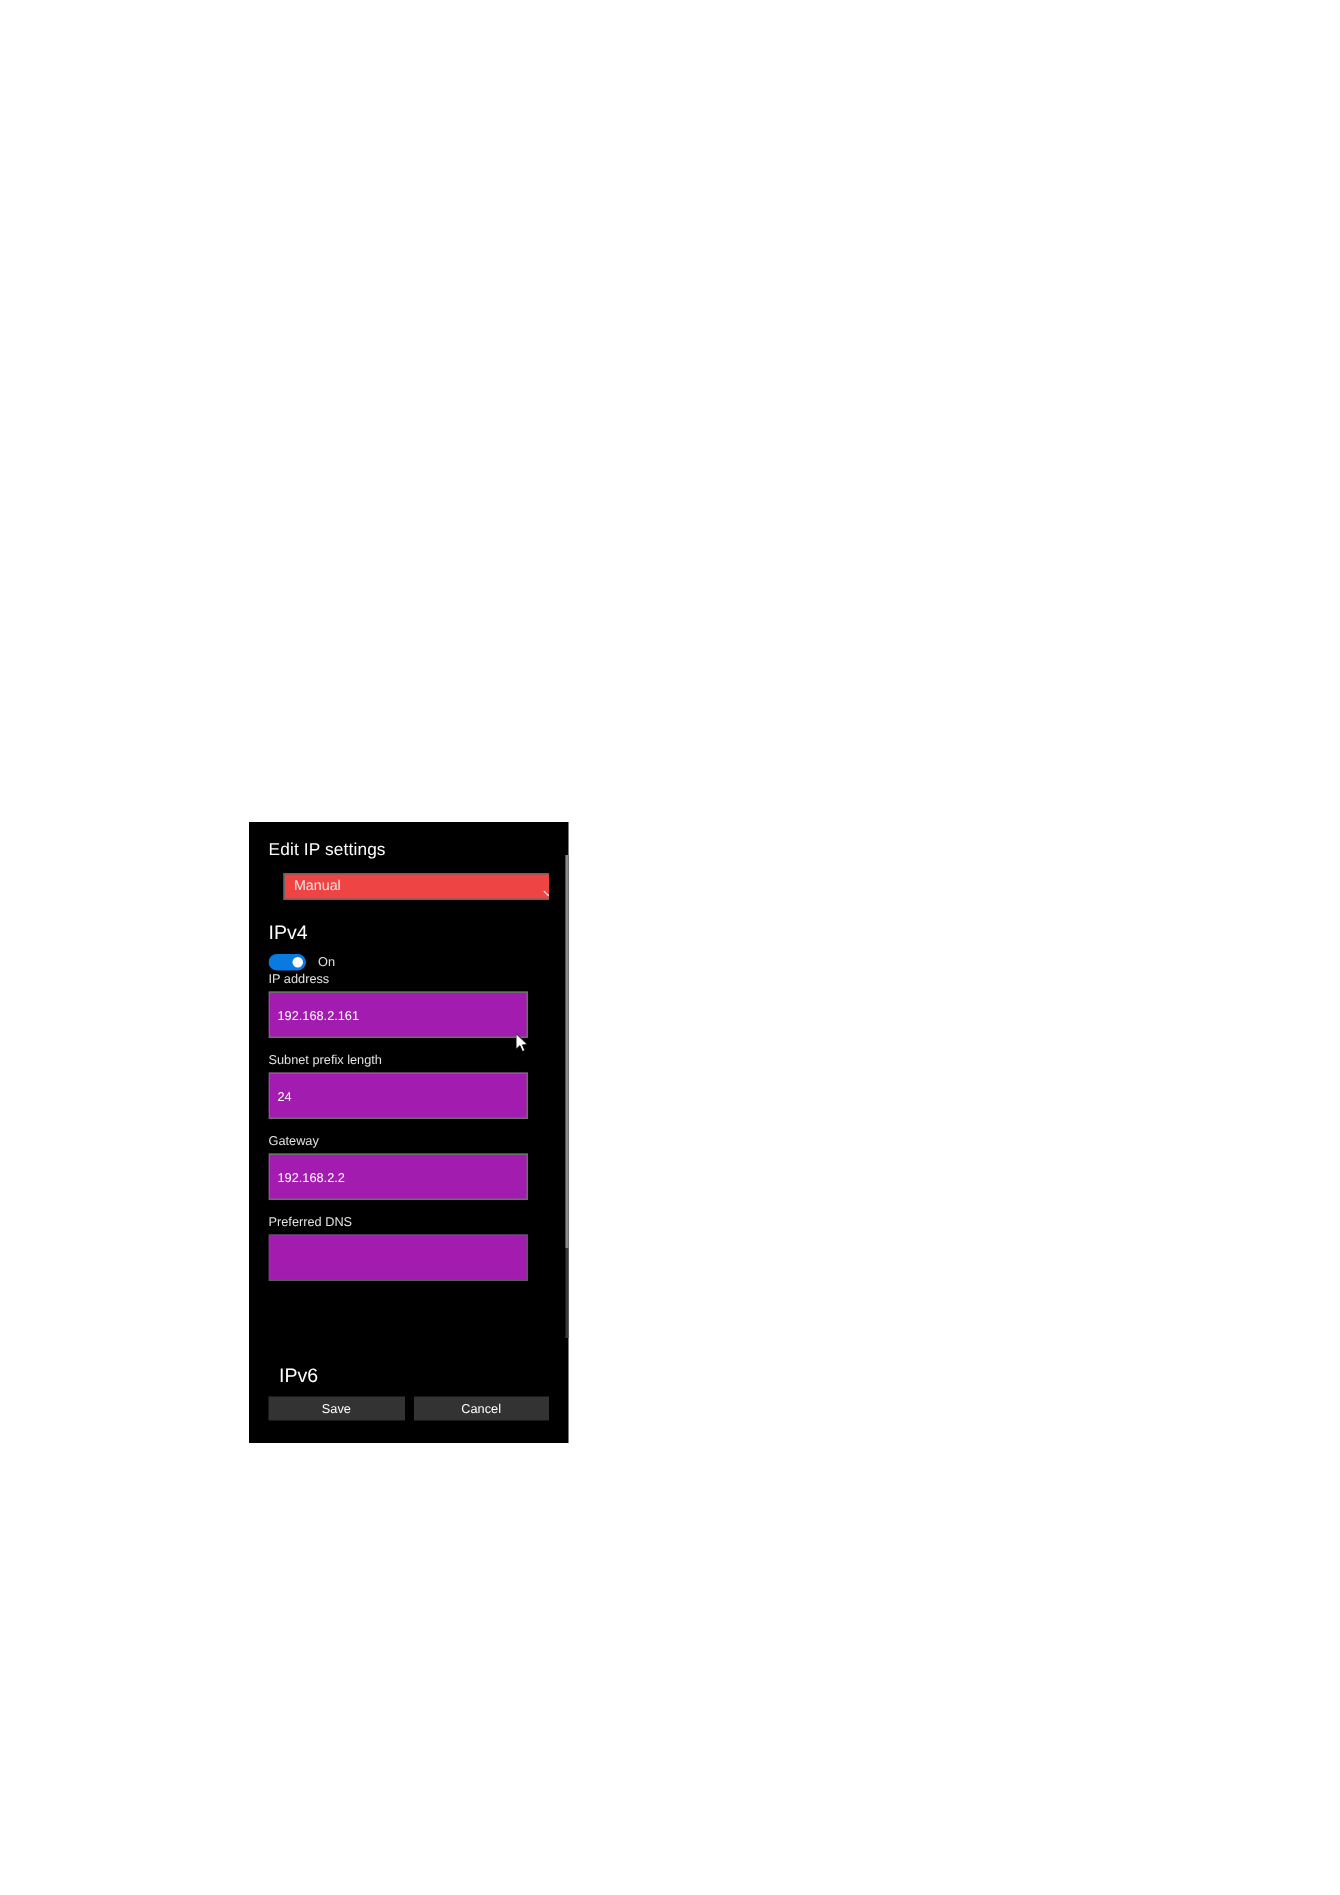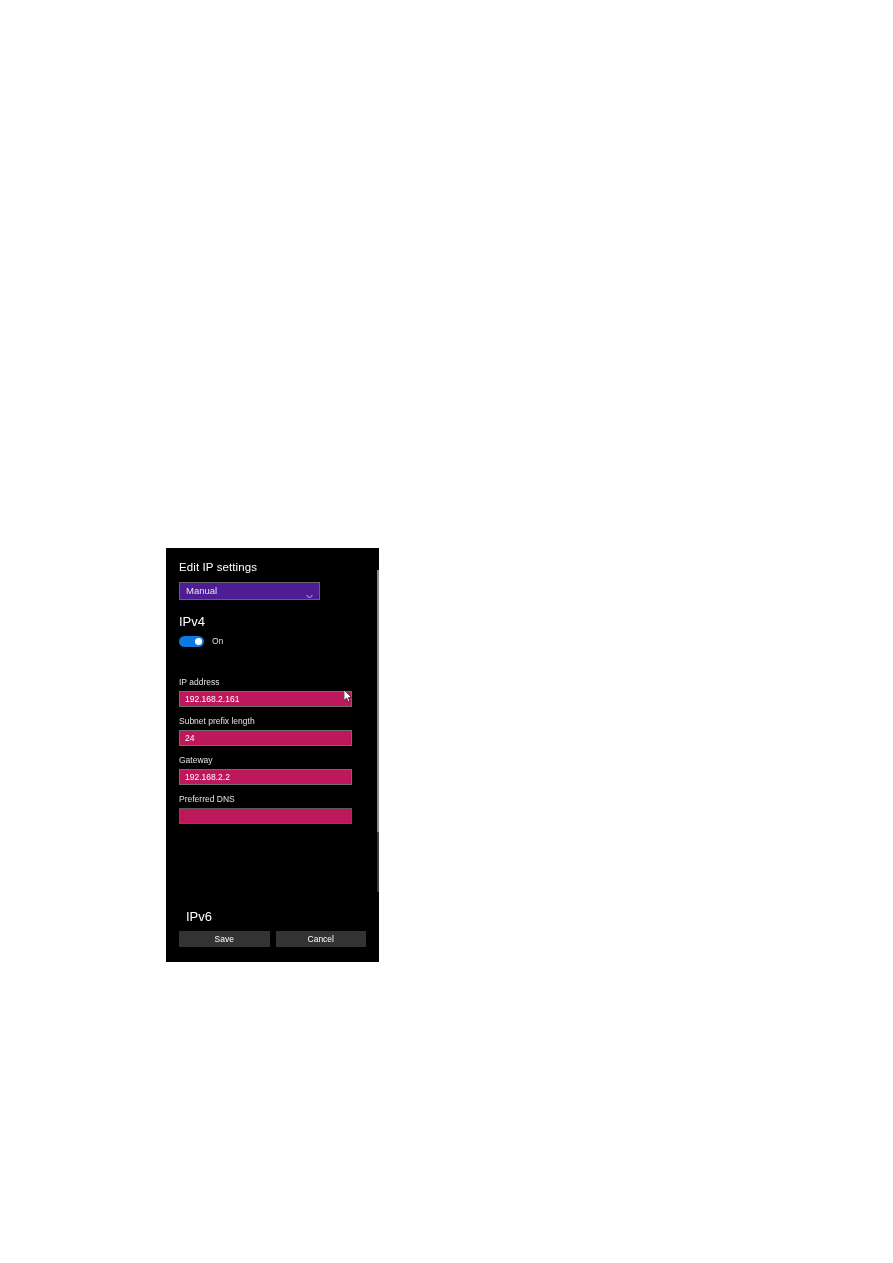--- a/index.html
+++ b/index.html
@@ -65,30 +65,31 @@
     position: absolute;
     right: 0px;
     top: 22px;
     width: 2px;
     height: 262px;
     background: #8a8a8a;
   }
 
   
   .combo {
-    width: 141px;
+    width: 187px;
     height: 18px;
-    background: #4c1d95;
+    background: #ef4444;
     border: 1px solid #666666;
     box-sizing: border-box;
     display: flex;
     align-items: center;
     justify-content: space-between;
     padding: 0 5px 0 6px;
     margin-bottom: 14px;
+    margin-left: 10px;
   }
   .combo-label {
     font-size: 9.5px;
     color: #e6e6e6;
     line-height: 12px;
   }
   .chev {
     width: 9px;
     height: 9px;
     display: block;
@@ -99,21 +100,21 @@
     font-size: 13px;
     color: #ffffff;
     margin: 0 0 6px 0;
     line-height: 16px;
   }
 
   
   .toggle-row {
     display: flex;
     align-items: center;
-    margin-bottom: 30px;
+    margin-bottom: 0;
   }
   .toggle {
     width: 25px;
     height: 11px;
     border-radius: 6px;
     background: #0a7ae0;
     position: relative;
     display: inline-block;
   }
   .toggle .knob {
@@ -137,22 +138,22 @@
     margin-bottom: 9px;
   }
   .field-label {
     font-size: 8.5px;
     color: #e2e2e2;
     margin-bottom: 3px;
     line-height: 11px;
   }
   .text-input {
     width: 173px;
-    height: 16px;
-    background: #be185d;
+    height: 31px;
+    background: #a21caf;
     border: 1px solid #6e6e6e;
     box-sizing: border-box;
     color: #ffffff;
     font-family: "Liberation Sans", sans-serif;
     font-size: 8.5px;
     padding: 0 5px;
     line-height: 14px;
     display: flex;
     align-items: center;
     outline: none;

